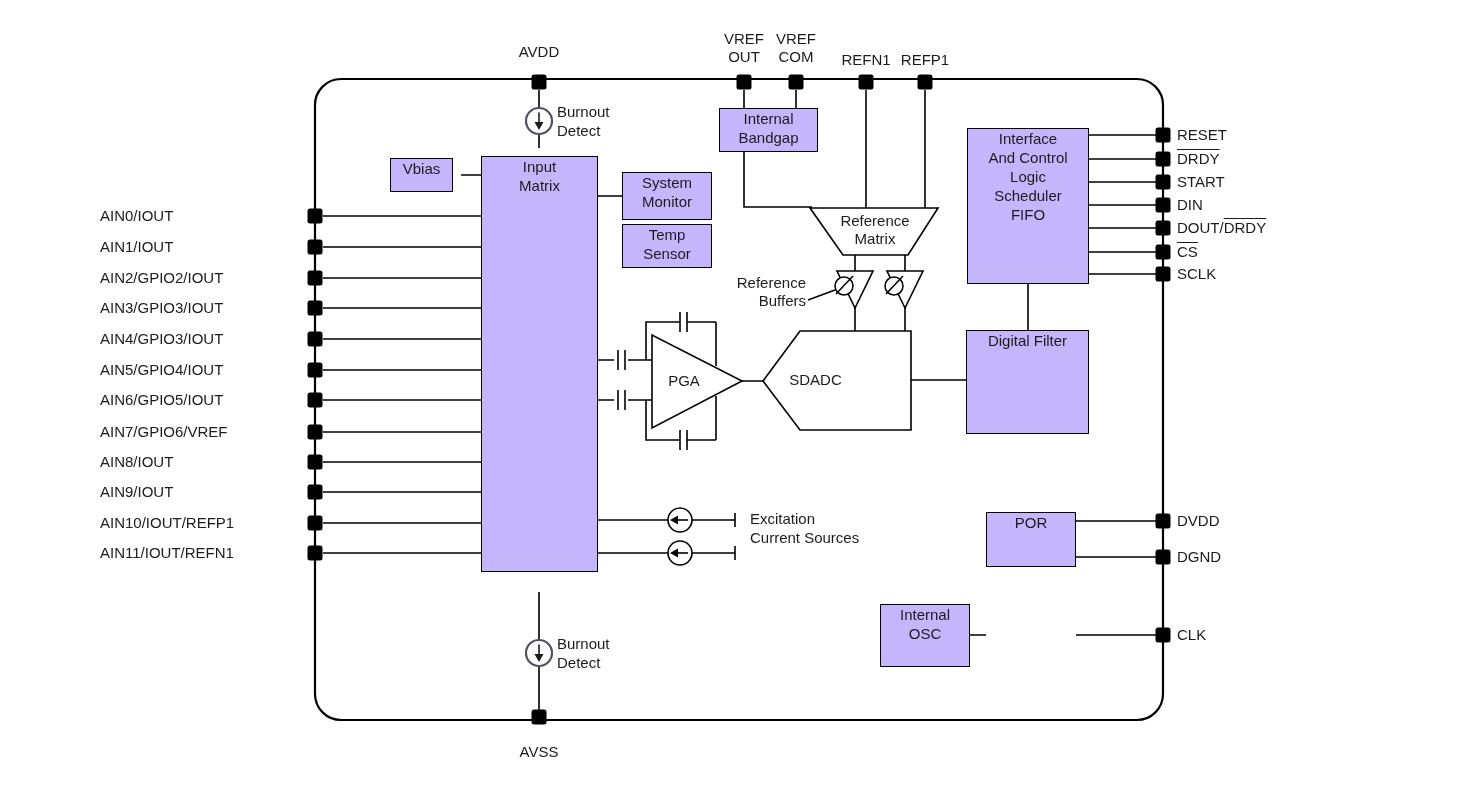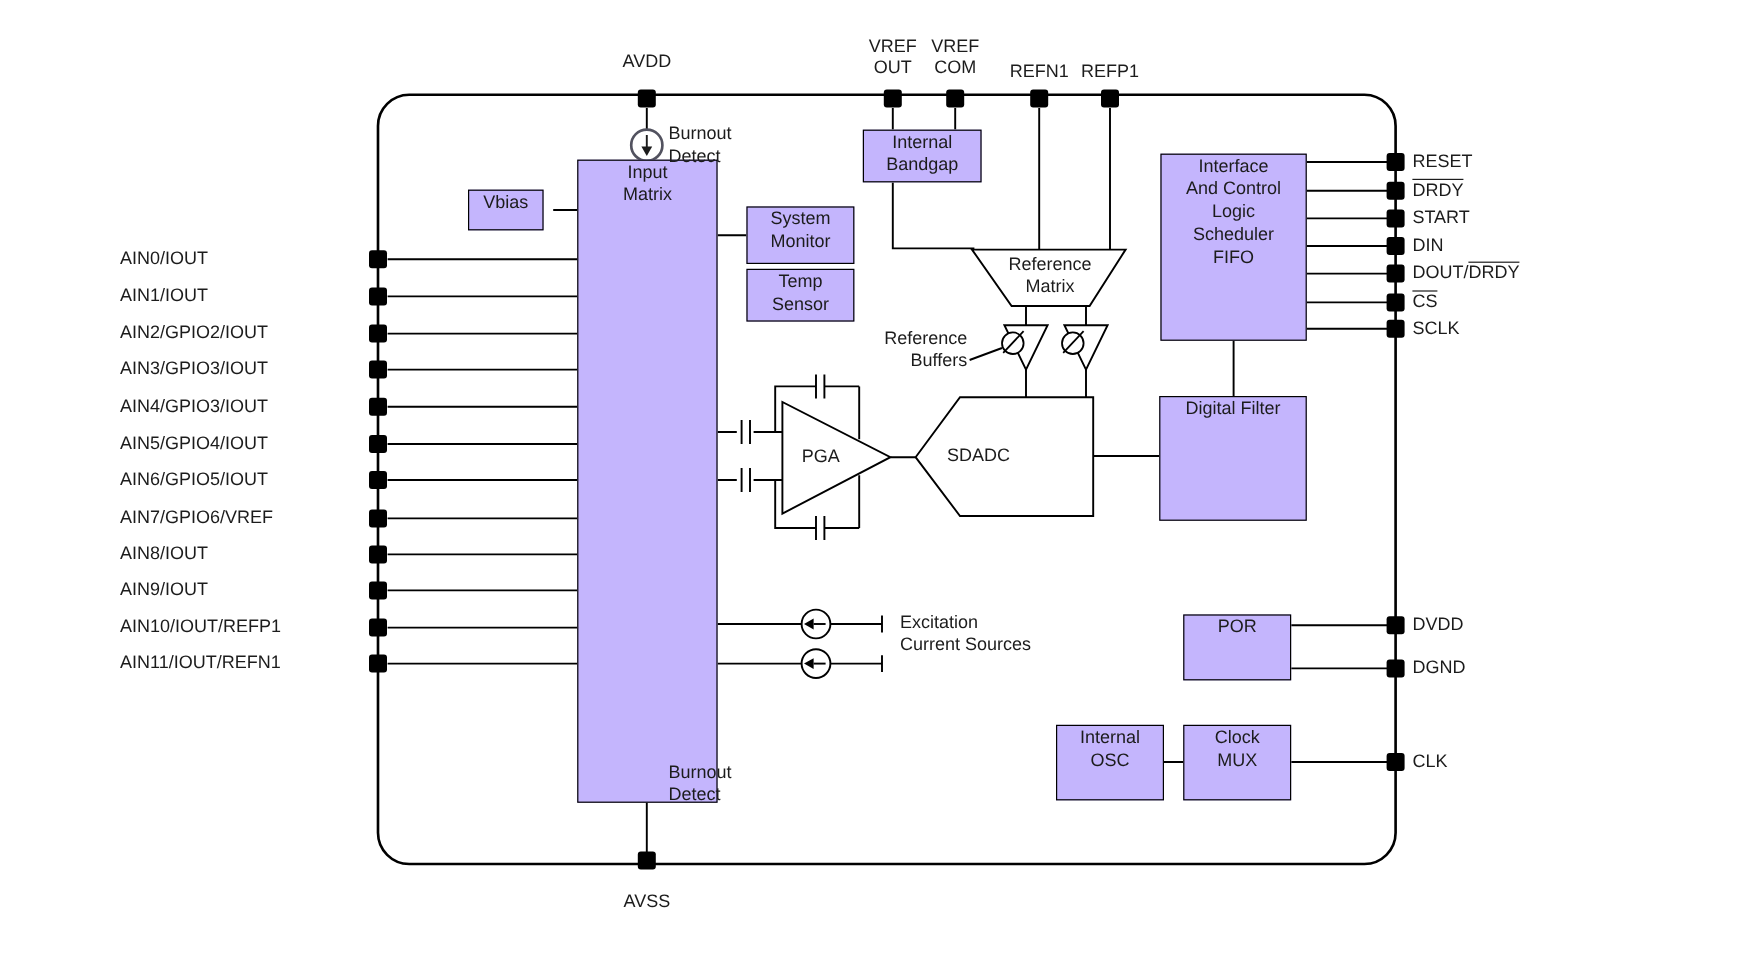--- a/index.html
+++ b/index.html
@@ -128,21 +128,21 @@
       <rect x="1155.5" y="549.5" width="15" height="15" rx="2.5"></rect>
       <rect x="1155.5" y="627.5" width="15" height="15" rx="2.5"></rect>
 
       <rect x="531.5" y="709.5" width="15" height="15" rx="2.5"></rect>
     </g>
   </svg>
 
   <div class="block" style="left:390px;top:158px;width:63px;height:34px">
     <span class="pre">Vbias</span>
   </div>
-  <div class="block" style="left:481px;top:133px;width:117px;height:536px">
+  <div class="block" style="left:481px;top:156px;width:117px;height:416px">
     <span class="pre">Input
 Matrix</span>
   </div>
   <div class="block" style="left:622px;top:172px;width:90px;height:48px">
     <span class="pre">System
 Monitor</span>
   </div>
   <div class="block" style="left:622px;top:224px;width:90px;height:44px">
     <span class="pre">Temp
 Sensor</span>
@@ -160,24 +160,20 @@
   </div>
   <div class="block" style="left:966px;top:330px;width:123px;height:104px">
     <span class="pre">Digital Filter</span>
   </div>
   <div class="block" style="left:986px;top:512px;width:90px;height:55px">
     <span class="pre">POR</span>
   </div>
   <div class="block" style="left:880px;top:604px;width:90px;height:63px">
     <span class="pre">Internal
 OSC</span>
-  </div>
-  <div class="block" style="left:986px;top:604px;width:90px;height:63px">
-    <span class="pre">Clock
-MUX</span>
   </div>
 
   <div class="shape-label pre center" style="left:812px;top:212px;width:126px">Reference
 Matrix</div>
   <div class="shape-label center" style="left:652px;top:372px;width:64px">PGA</div>
   <div class="shape-label center" style="left:760px;top:371px;width:111px">SDADC</div>
   <div class="shape-label pre right" style="left:700px;top:274px;width:106px">Reference
 Buffers</div>
 
   <div class="ann pre" style="left:557px;top:102px">Burnout

